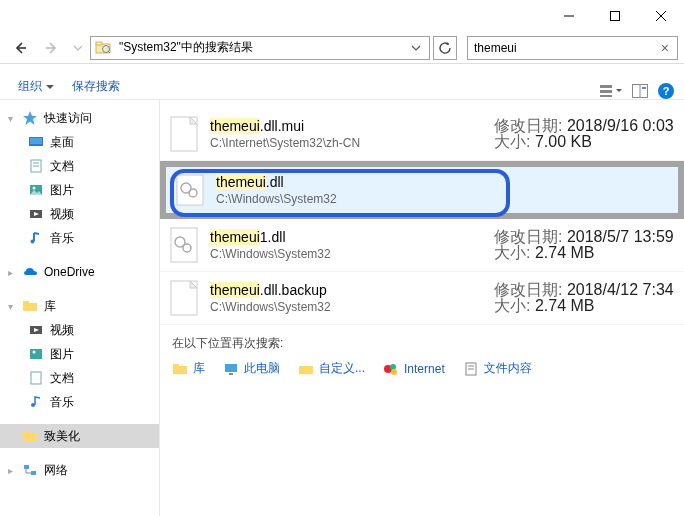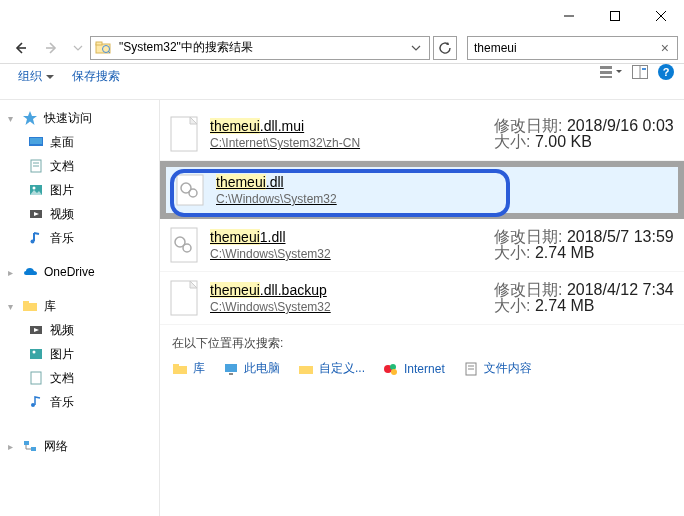--- a/index.html
+++ b/index.html
@@ -17,21 +17,21 @@
     .addressbox { flex: 0 0 auto; width: 340px; height: 24px; border: 1px solid #a0a0a0; display: flex; align-items: center; background: #fff; }
     .folder-icon { width: 16px; height: 16px; margin: 0 4px; }
     .addressbox .crumb { font-size: 12px; padding: 0 4px; }
     .addressbox .dropdown { width: 18px; text-align: center; color: #555; margin-left: auto; }
     .refreshbtn { width: 24px; height: 24px; border: 1px solid #a0a0a0; display: flex; align-items: center; justify-content: center; margin-left: -1px; color: #444; }
     .searchbox { flex: 1; height: 24px; border: 1px solid #a0a0a0; display: flex; align-items: center; padding: 0 6px; margin-left: 6px; }
     .searchbox input { border: none; flex: 1; font-size: 12px; outline: none; font-family: inherit; }
     .searchbox .clear { color: #666; font-size: 14px; padding: 0 2px; }
     
     
-    .toolbar { height: 36px; border-bottom: 1px solid #e8e8e8; display: flex; align-items: flex-start; padding: 0 10px; color: #1a5fb4; font-size: 12px; gap: 32px; }
+    .toolbar { height: 36px; border-bottom: 1px solid #e8e8e8; display: flex; align-items: flex-end; padding: 0 10px; color: #1a5fb4; font-size: 12px; gap: 32px; }
     .toolbar-left { display: flex; gap: 2px; }
     .toolbar-item { padding: 4px 8px; display: flex; align-items: center; gap: 4px; }
     .toolbar-right { margin-left: auto; display: flex; align-items: center; gap: 10px; }
     .toolbar-right .ico { color: #555; }
     .helpico { width: 16px; height: 16px; border-radius: 50%; background: #0a7cd4; color: #fff; display: flex; align-items: center; justify-content: center; font-size: 11px; font-weight: bold; }
     
     
     .bodyarea { display: flex; height: calc(516px - 32px - 32px - 36px); }
     
     
@@ -44,21 +44,21 @@
     .nav-spacer { height: 10px; }
     
     
     .main { flex: 1; display: flex; flex-direction: column; padding-top: 8px; }
     .result { display: flex; align-items: center; padding: 6px 10px 6px 8px; border-bottom: 1px solid #f4f4f4; min-height: 50px; }
     .result.selected { border: 6px solid #a3a3a3; background: #e5f3ff; }
     .result.highlighted { position: relative; }
     .result.highlighted .fileico { width: 32px; height: 32px; }
     .ring { position: absolute; left: 4px; top: 2px; width: 340px; height: 48px; border: 4px solid #2b5cd8; border-radius: 14px; pointer-events: none; }
     .fileico { width: 32px; height: 40px; margin-right: 10px; flex-shrink: 0; display: flex; align-items: center; justify-content: center; }
-    .fileblock { flex: 1; min-width: 0; text-decoration: underline; }
+    .fileblock { flex: 1; min-width: 0; }
     .filename { font-size: 14px; line-height: 18px; }
     .filename .hl { background: #fff8b8; }
     .filepath { font-size: 12px; color: #666; line-height: 16px; }
     .filemeta { text-align: left; font-size: 16px; line-height: 16px; color: #666; width: 180px; flex-shrink: 0; }
     .filemeta .val { color: #222; }
     
     .searchagain { padding: 10px 12px; color: #444; font-size: 12px; }
     .searchagain-label { margin-bottom: 8px; }
     .searchagain-items { display: flex; gap: 18px; align-items: center; color: #1a5fb4; }
     .searchagain-items .sa-item { display: flex; align-items: center; gap: 5px; }
@@ -276,20 +276,29 @@
     <div class="nav-item sub">
       <span class="nicon">
           <svg width="16" height="16" viewBox="0 0 16 16">
             <circle cx="5" cy="11" r="2" fill="#2b7cd3"></circle>
             <path d="M7 11 L7 3 L12 4" stroke="#2b7cd3" stroke-width="1.5" fill="none"></path>
           </svg>
         </span>
       <span>音乐</span>
     </div>
     <div class="nav-spacer"></div>
+    <div class="nav-item sel" style="padding-left:22px;">
+      <span class="nicon">
+          <svg width="16" height="16" viewBox="0 0 16 16">
+            <rect x="1" y="5" width="14" height="8" fill="#ffd86b"></rect>
+            <rect x="1" y="3" width="6" height="3" fill="#ffd86b"></rect>
+          </svg>
+        </span>
+      <span>致美化</span>
+    </div>
     <div class="nav-spacer"></div>
     <div class="nav-item">
       <span class="chev">▸</span>
       <span class="nicon">
           <svg width="16" height="16" viewBox="0 0 16 16">
             <rect x="2" y="3" width="5" height="4" fill="#4aa3df"></rect>
             <rect x="9" y="9" width="5" height="4" fill="#4aa3df"></rect>
             <path d="M4 7 L4 11 L9 11" stroke="#888" fill="none"></path>
           </svg>
         </span>

